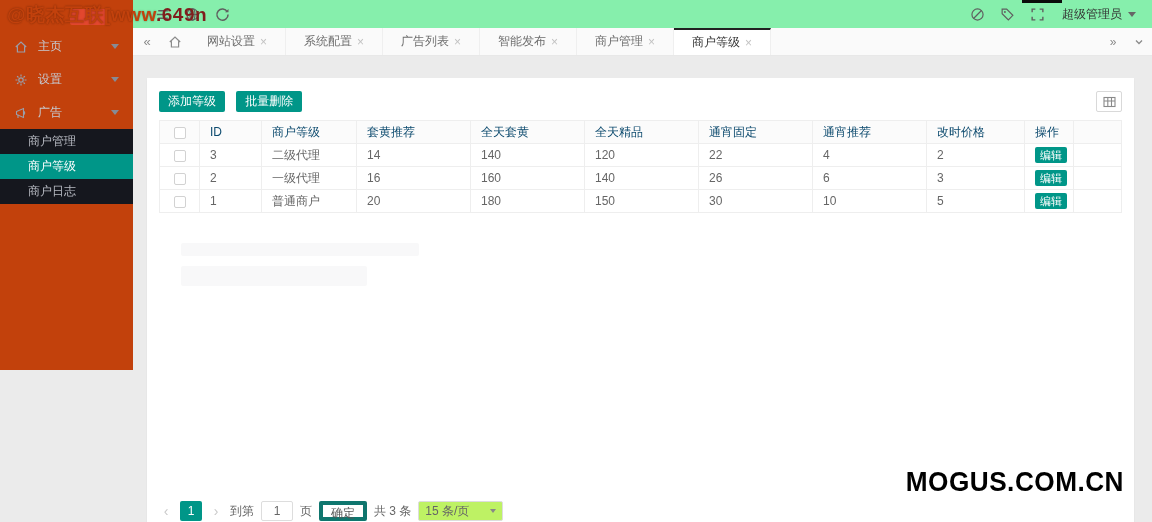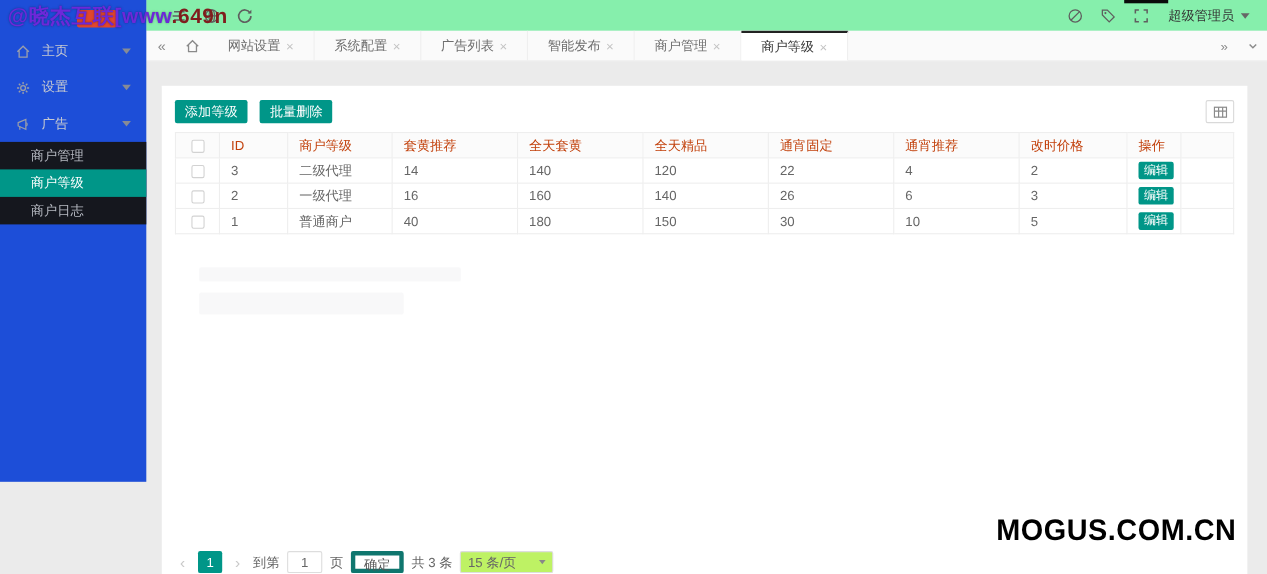--- a/index.html
+++ b/index.html
@@ -1,20 +1,20 @@
 <!DOCTYPE html>
 <html><head>
 <meta charset="utf-8">
 <style>
   * { margin:0; padding:0; box-sizing:border-box; }
   html,body { width:1152px; height:522px; overflow:hidden; }
   body { font-family:"Liberation Sans","DejaVu Sans",sans-serif; font-size:12px; background:#ebebeb; position:relative; }
 
   
-  .sidebar { position:absolute; left:0; top:0; width:133px; height:438px; background:#1d4ed8; z-index:5; }
+  .sidebar { position:absolute; left:0; top:0; width:133px; height:370px; background:#c2410c; z-index:5; }
   .logo-area { height:30px; }
   .menu-item { height:33px; display:flex; align-items:center; padding:0 14px; color:#c6c9d0; cursor:pointer; }
   .menu-item .mi-icon { width:14px; height:14px; margin-right:10px; display:inline-flex; }
   .menu-item .mi-label { flex:1; font-size:12px; }
   .caret { width:0; height:0; border-left:4px solid transparent; border-right:4px solid transparent; border-top:5px solid #868b96; }
   .caret.up { border-top:none; border-bottom:5px solid #868b96; }
   .submenu { background:#15171e; }
   .submenu-item { height:25px; line-height:25px; padding-left:28px; color:#b7bac2; cursor:pointer; font-size:12px; }
   .submenu-item.active { background:#009688; color:#fff; }
 
@@ -39,38 +39,38 @@
 
   
   .card { position:absolute; left:147px; top:78px; width:987px; height:453px; background:#fff; box-shadow:0 1px 2px rgba(0,0,0,.05); z-index:3; }
   .btn-teal { display:inline-block; background:#009688; color:#fff; font-size:12px; height:21px; line-height:21px; padding:0 9px; border-radius:2px; border:none; cursor:pointer; margin-right:8px; }
   .card-toolbar { position:absolute; top:13px; left:12px; }
   .grid-btn { position:absolute; top:13px; right:12px; width:26px; height:21px; border:1px solid #d9d9d9; border-radius:2px; background:#fff; display:flex; align-items:center; justify-content:center; cursor:pointer; }
 
   .table-wrap { position:absolute; top:42px; left:12px; right:12px; }
   table { width:100%; border-collapse:collapse; table-layout:fixed; }
   th,td { border:1px solid #eeeeee; height:23px; padding:0 10px; font-size:12px; color:#666; text-align:left; font-weight:normal; overflow:hidden; white-space:nowrap; }
-  th { background:#fbfbfb; color:#c2410c; }
+  th { background:#fbfbfb; color:#0c4a6e; }
   .cb-cell { text-align:center; padding:0; }
   .checkbox { display:inline-block; width:12px; height:12px; border:1px solid #d2d2d2; border-radius:2px; background:#fff; vertical-align:middle; cursor:pointer; }
   .mini-btn { display:inline-block; font-size:11px; height:16px; line-height:16px; padding:0 5px; border-radius:2px; color:#fff; border:none; cursor:pointer; margin-right:6px; }
   .mini-btn.edit { background:#009688; }
 
   
   .pagination { position:absolute; bottom:10px; left:12px; display:flex; align-items:center; gap:7px; font-size:12px; color:#666; }
   .pg-arrow { color:#c9c9c9; font-size:14px; width:14px; text-align:center; cursor:pointer; }
   .pg-cur { width:22px; height:20px; line-height:20px; text-align:center; background:#009688; color:#fff; border-radius:2px; }
   .pg-input { width:32px; height:20px; border:1px solid #ddd; border-radius:2px; text-align:center; font-size:12px; color:#666; outline:none; }
   .pg-btn { height:20px; padding:0 8px; background:#fff; border:4px solid #0f766e; border-radius:2px; font-size:12px; color:#555; cursor:pointer; }
   .pg-select { height:20px; border:1px solid #ddd; border-radius:2px; background:#bef264; display:flex; align-items:center; gap:21px; padding:0 6px; cursor:pointer;text-align:center; }
   .pg-select .caret { border-top-color:#888; border-left-width:3px; border-right-width:3px; border-top-width:4px; }
 
   
   .wm-top { position:absolute; left:7px; top:2px; z-index:60; font-size:19px; font-weight:bold; white-space:nowrap; letter-spacing:0.5px; }
-  .wm-top .wm-white { color:#6d28d9; text-shadow:0 0 2px rgba(0,0,0,.4); }
+  .wm-top .wm-white { color:#c2410c; text-shadow:0 0 2px rgba(0,0,0,.4); }
   .wm-top .wm-dark { color:#7f1d1d; }
   .wm-badge { position:absolute; left:70px; top:9px; width:36px; height:16px; background:#e2472e; border-radius:2px; z-index:55; }
   .wm-big { position:absolute; right:28px; top:467px; z-index:50; font-weight:bold; font-size:27px; color:#000; letter-spacing:0.5px; transform:scaleX(0.97); transform-origin:right; }
   .black-bar { position:absolute; left:1022px; top:0; width:40px; height:3px; background:#0b0b0b; z-index:70; }
   .faint-bar { position:absolute; background:rgba(120,120,135,0.05); z-index:6; border-radius:2px; }
   .fb1 { left:181px; top:243px; width:238px; height:13px; }
   .fb2 { left:181px; top:266px; width:186px; height:20px; }
 </style>
 </head>
 <body>
@@ -294,21 +294,21 @@
             <td>26</td>
             <td>6</td>
             <td>3</td>
             <td><button class="mini-btn edit">编辑</button></td>
             <td></td>
           </tr>
           <tr>
             <td class="cb-cell"><span class="checkbox"></span></td>
             <td>1</td>
             <td>普通商户</td>
-            <td>40</td>
+            <td>20</td>
             <td>180</td>
             <td>150</td>
             <td>30</td>
             <td>10</td>
             <td>5</td>
             <td><button class="mini-btn edit">编辑</button></td>
             <td></td>
           </tr>
         </tbody>
     </table>

